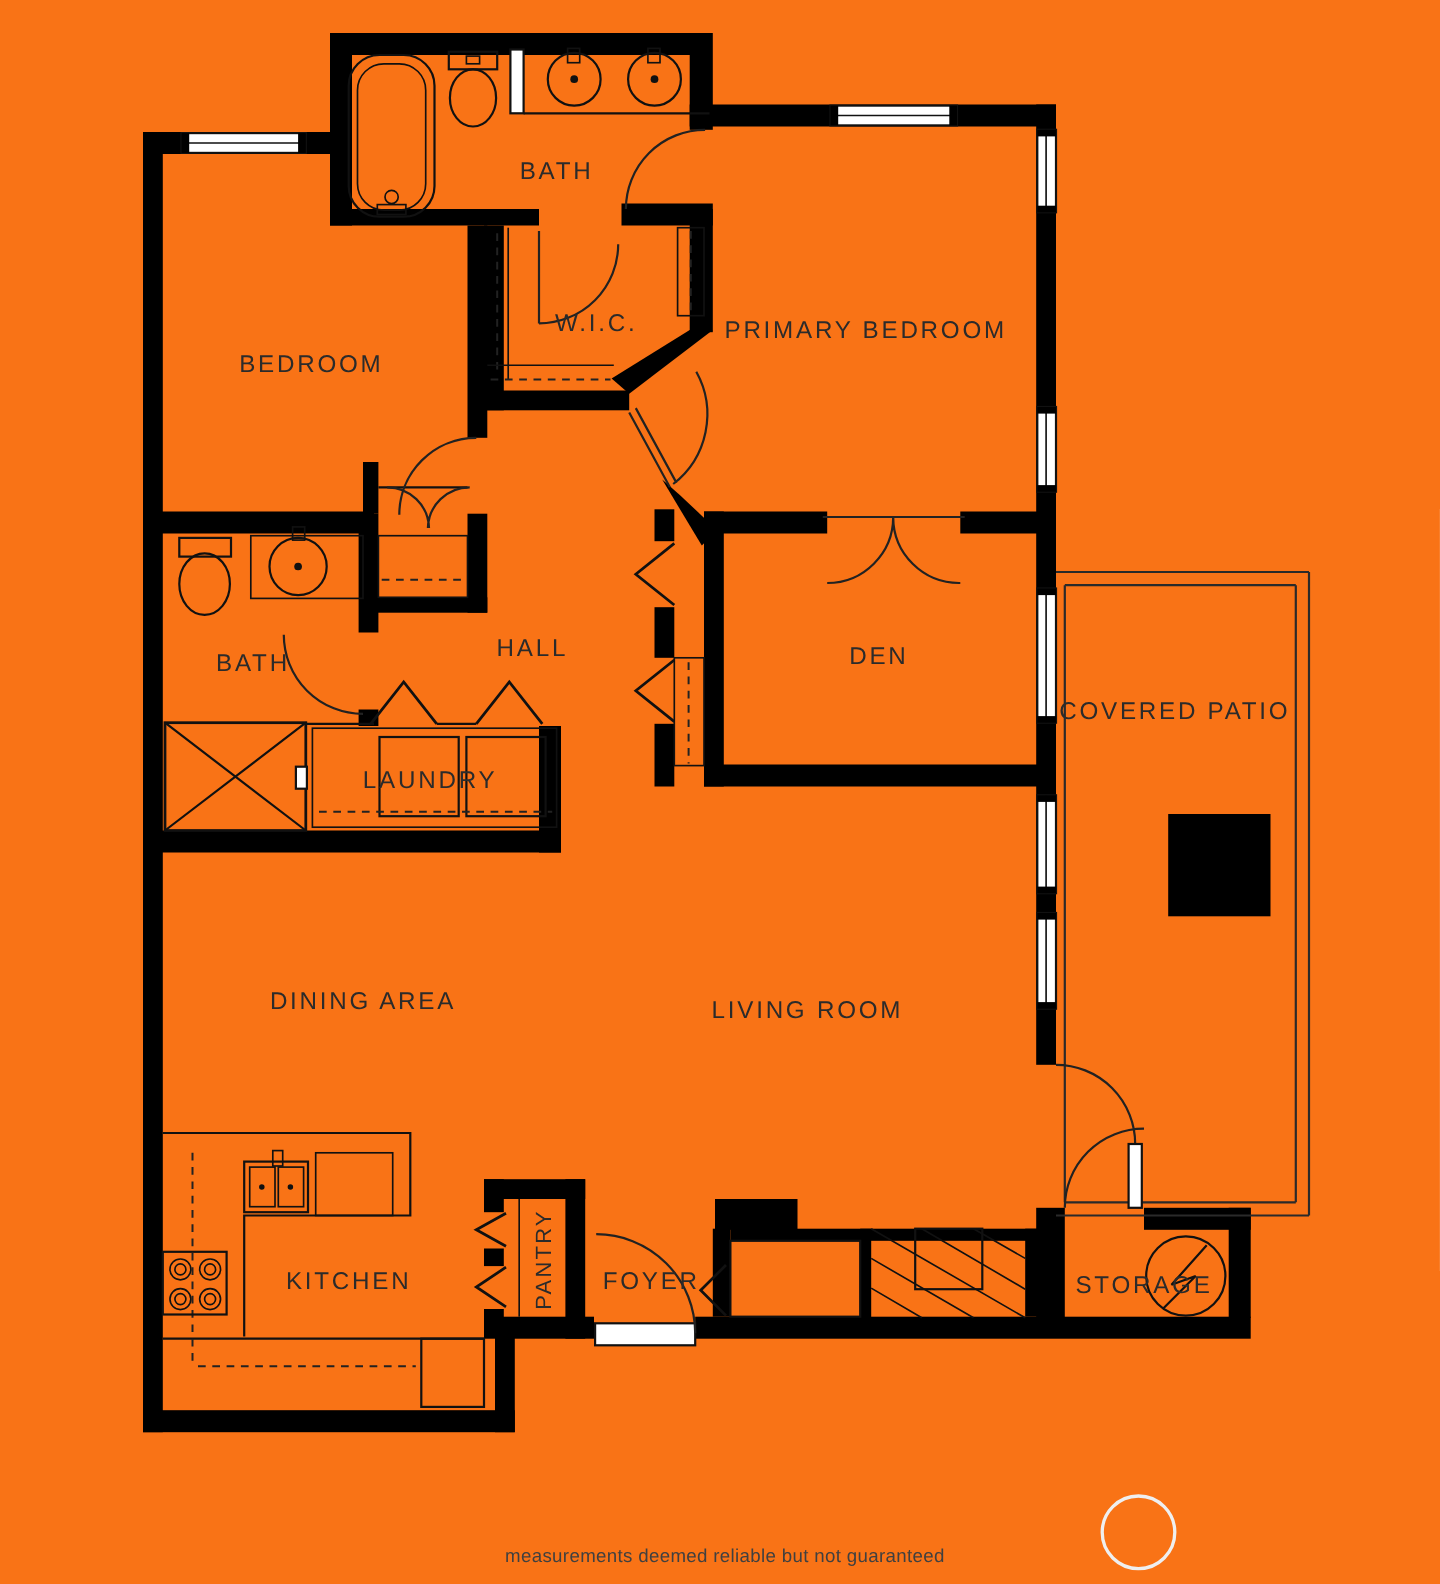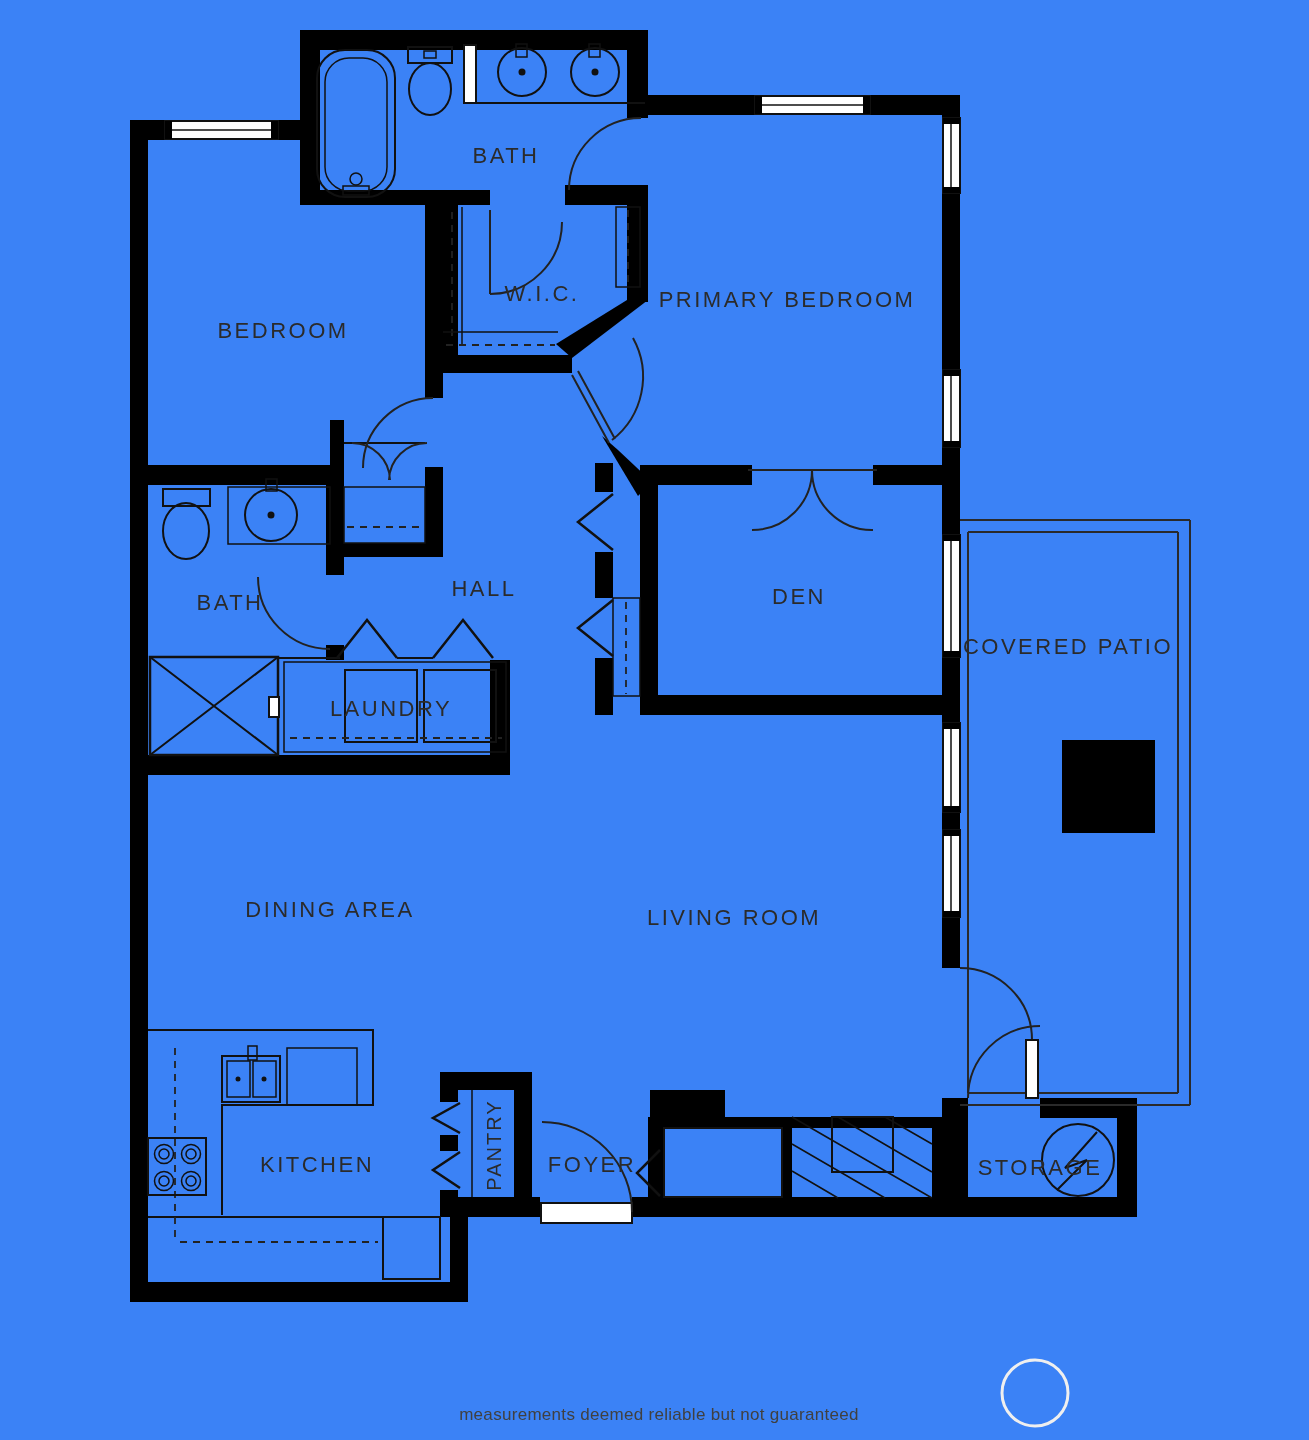--- a/index.html
+++ b/index.html
@@ -1,16 +1,16 @@
 <!DOCTYPE html>
 <html><head>
 <meta charset="utf-8">
 <style>
   html,body{margin:0;padding:0;background:#ffffff;}
-  .page{position:relative;width:1309px;height:1440px;background:#3b82f6;overflow:hidden;}
+  .page{position:relative;width:1309px;height:1440px;background:#f97316;overflow:hidden;}
   svg{display:block;}
   .room-label{font-family:"Liberation Sans",sans-serif;font-size:22px;letter-spacing:2.5px;fill:#2b2b2b;text-anchor:middle;}
   .room-label-sm{font-family:"Liberation Sans",sans-serif;font-size:20px;letter-spacing:2px;fill:#2b2b2b;text-anchor:middle;}
   .disclaimer{font-family:"Liberation Sans",sans-serif;font-size:17px;letter-spacing:0.3px;fill:#404040;text-anchor:middle;}
   .wall{fill:#000000;stroke:none;}
   .fix{fill:none;stroke:#111111;stroke-width:2;}
   .fix15{fill:none;stroke:#111111;stroke-width:1.5;}
   .arc{fill:none;stroke:#222222;stroke-width:2;}
   .dash{fill:none;stroke:#222222;stroke-width:1.8;stroke-dasharray:7 6;}
   .leaf{fill:#ffffff;stroke:#111111;stroke-width:2;}

